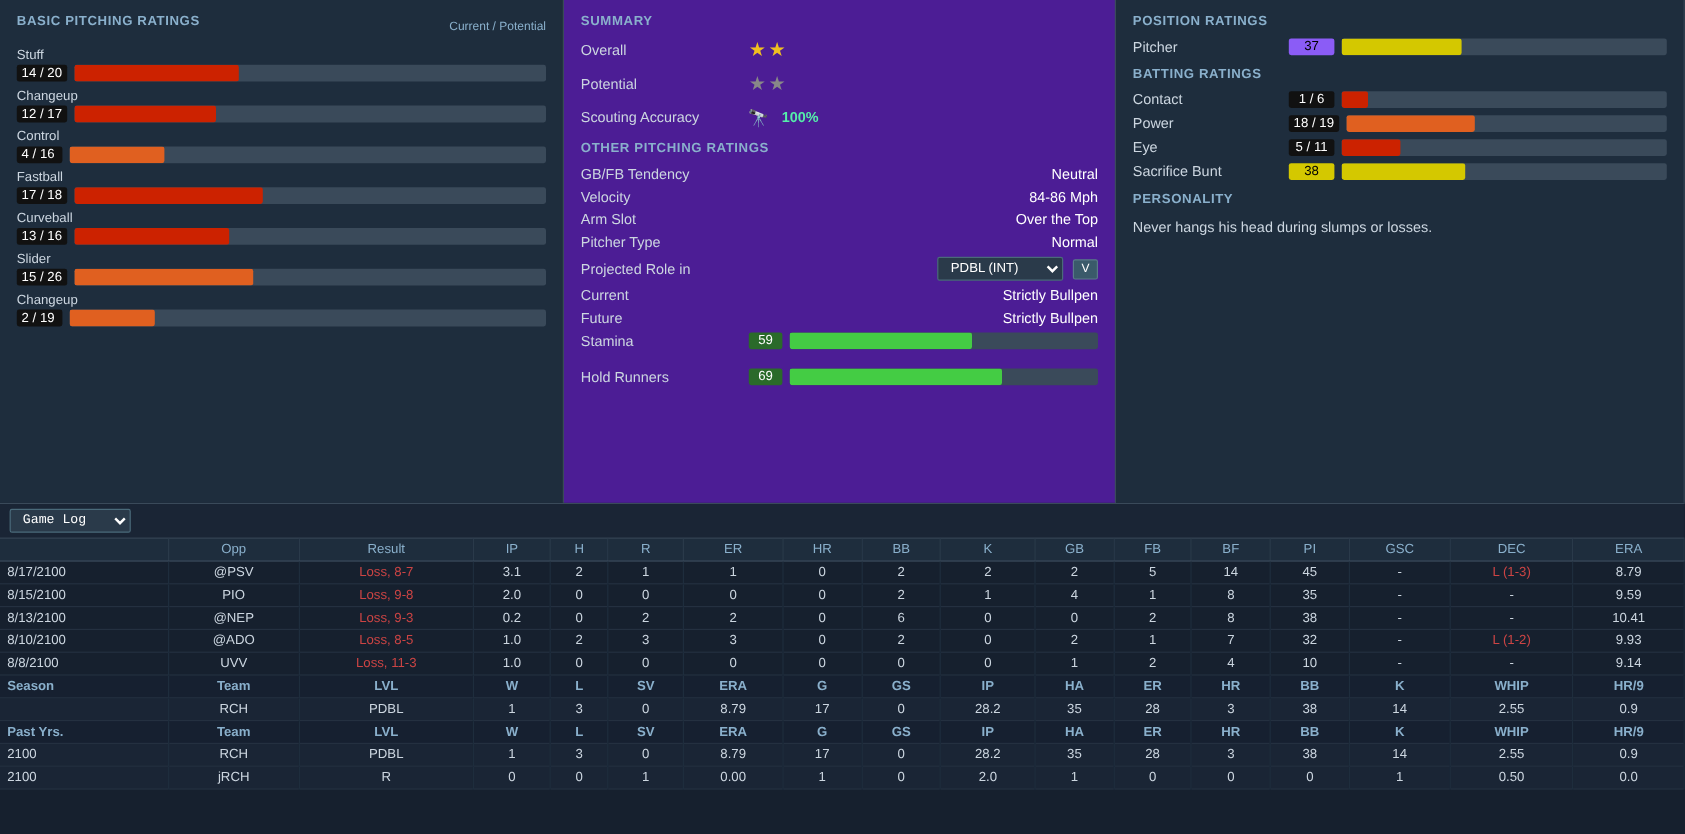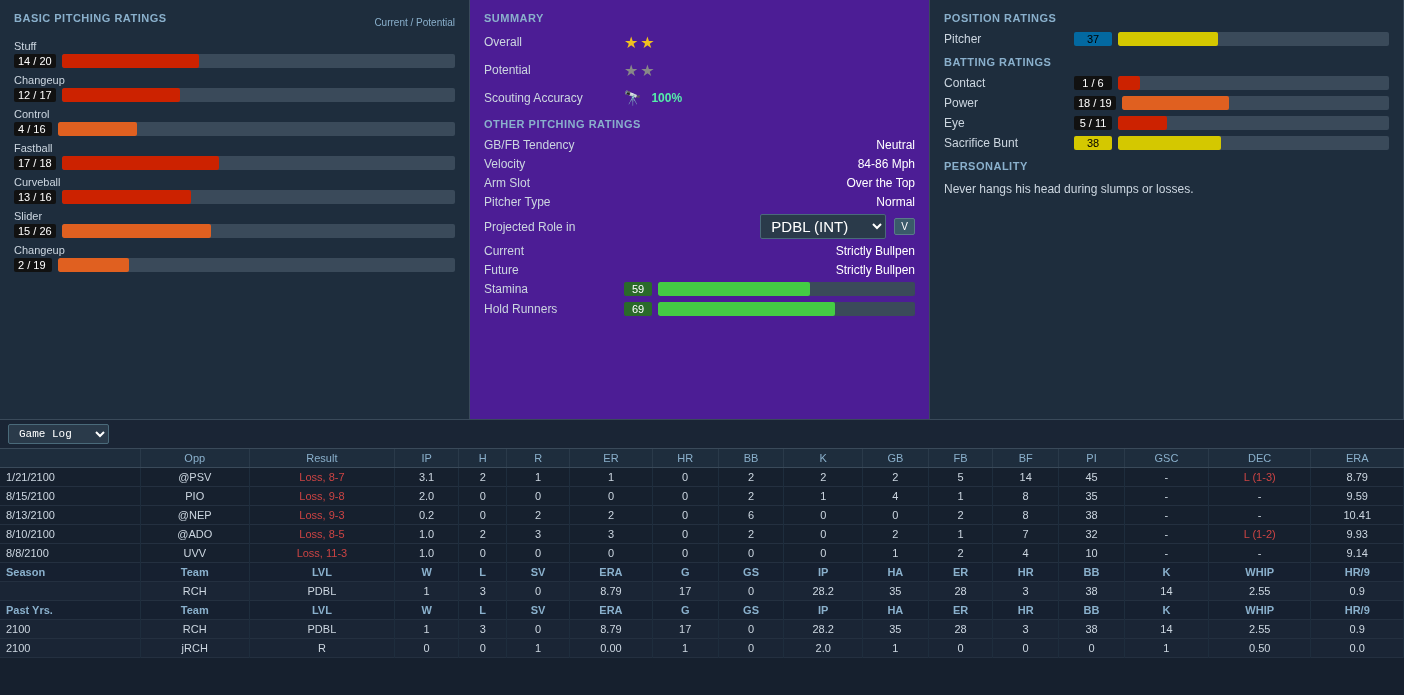--- a/index.html
+++ b/index.html
@@ -134,38 +134,38 @@
       justify-content: space-between;
       margin-bottom: 5px;
       font-size: 12px;
     }
     .projected-role-label { color: #ccd6e0; }
     .role-select {
       background: #2a3a4a;
       border: 1px solid #4a6a7a;
       color: #fff;
       padding: 2px 20px 2px 6px;
-      font-size: 15px;
+      font-size: 11px;
       border-radius: 2px;
       cursor: pointer;
     }
     .role-v-btn {
       background: #3a5a6a;
       border: 1px solid #5a7a8a;
       color: #fff;
       padding: 2px 6px;
       font-size: 10px;
       cursor: pointer;
       border-radius: 2px;
       margin-left: 4px;
     }
     .stamina-row {
       display: flex;
       align-items: flex-start;
-      margin-bottom: 6px;
+      margin-bottom: 16px;
     }
     .stamina-label { width: 140px; font-size: 12px; color: #ccd6e0; }
     .stamina-val {
       background: #2a6a2a;
       color: #fff;
       padding: 1px 5px;
       font-size: 11px;
       border-radius: 2px;
       margin-right: 6px;
       min-width: 28px;
@@ -438,21 +438,21 @@
           <div class="stamina-bar-fill" style="width:69%"></div>
         </div>
       </div>
     </div>
 
     <div class="panel panel-right">
       <div class="panel-title">POSITION RATINGS</div>
 
       <div class="pos-rating-row">
         <span class="pos-label">Pitcher</span>
-        <span class="pos-val" style="background:#0369a1; color:#000;">37</span>
+        <span class="pos-val" style="background:#8b5cf6; color:#000;">37</span>
         <div class="pos-bar-bg">
           <div class="bar-fill bar-yellow" style="width:37%"></div>
         </div>
       </div>
 
       <div class="panel-title" style="margin-top:10px;">BATTING RATINGS</div>
 
       <div class="pos-rating-row">
         <span class="pos-label">Contact</span>
         <span class="pos-val">1 / 6</span>
@@ -513,21 +513,21 @@
           <th>FB</th>
           <th>BF</th>
           <th>PI</th>
           <th>GSC</th>
           <th>DEC</th>
           <th>ERA</th>
         </tr>
       </thead>
       <tbody id="game-log-tbody">
       <tr>
-    <td>1/21/2100</td>
+    <td>8/17/2100</td>
     <td>@PSV</td>
     <td><span class="loss-text">Loss, 8-7</span></td>
     <td>3.1</td>
             <td>2</td>
             <td>1</td>
             <td>1</td>
     <td>0</td>
             <td>2</td>
             <td>2</td>
             <td>2</td>

